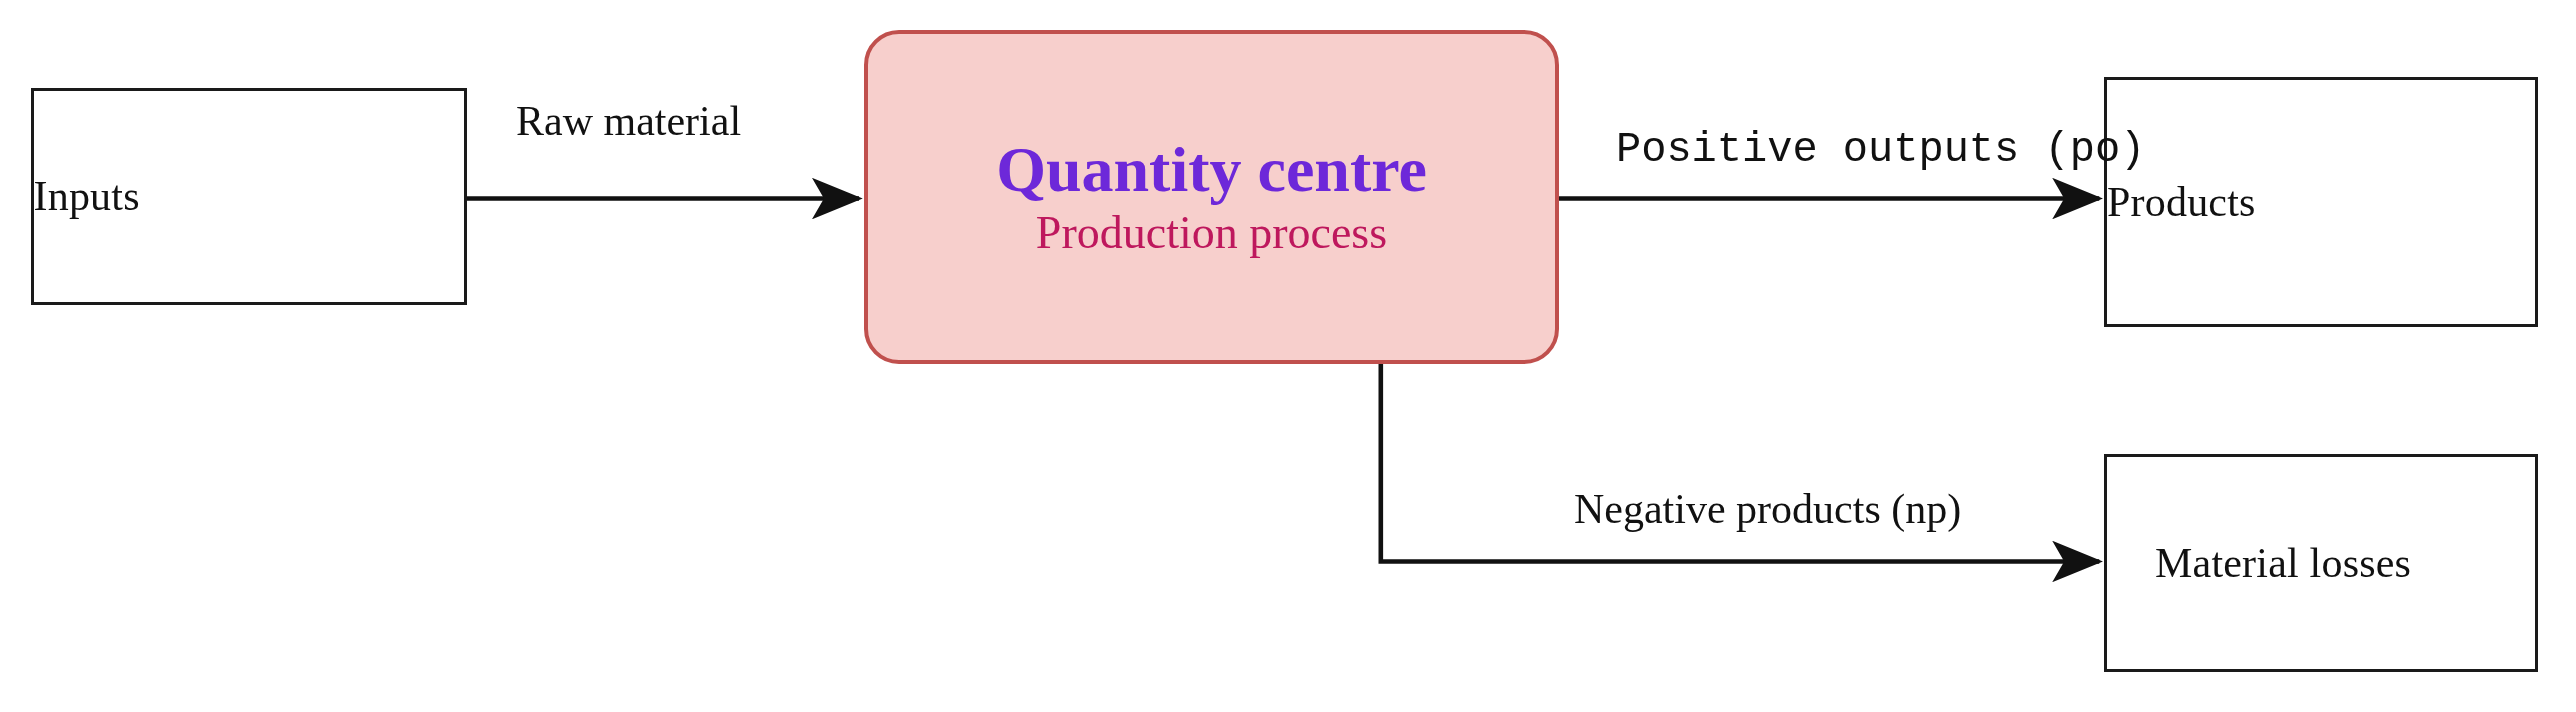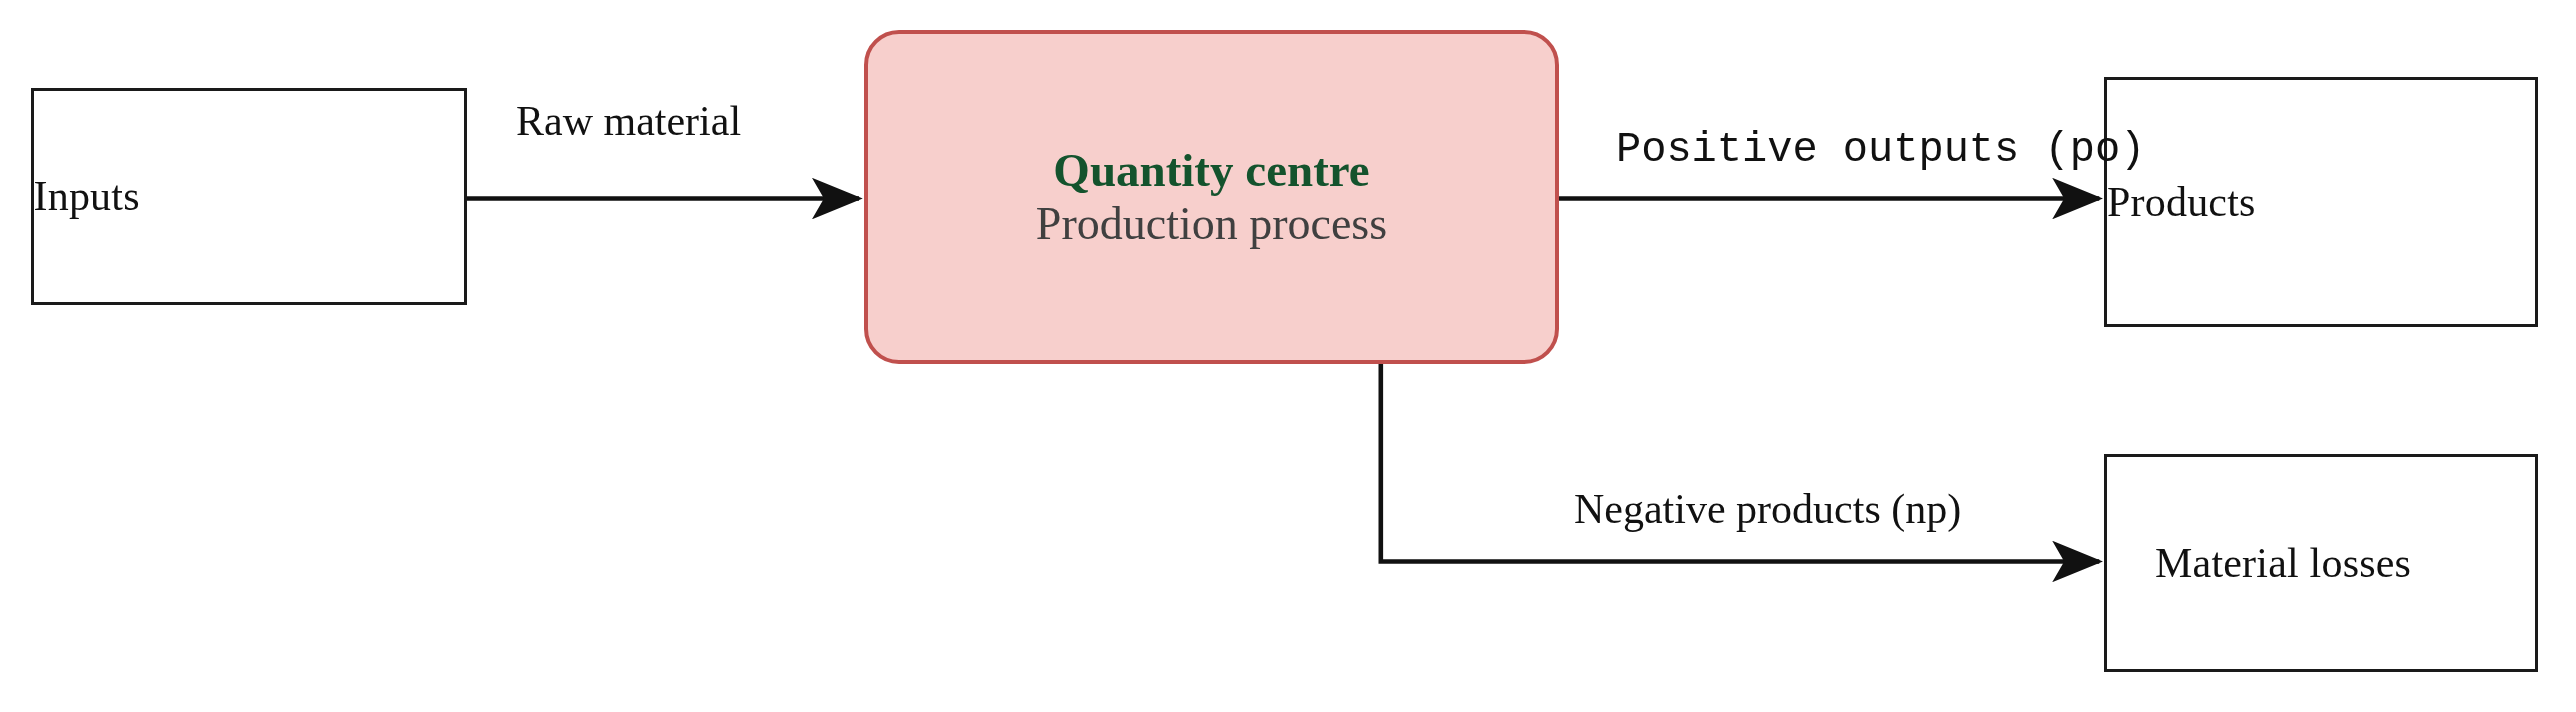--- a/index.html
+++ b/index.html
@@ -42,30 +42,30 @@
     height: 334px;
     background: #f7cfcc;
     border: 4.6px solid #c0504d;
     border-radius: 35px;
     display: flex;
     flex-direction: column;
     align-items: center;
     justify-content: center;
   }
   #qc-title {
-    font-size: 47px;
+    font-size: 64px;
     font-weight: bold;
-    color: #14532d;
+    color: #6d28d9;
     line-height: 1.15;
     white-space: nowrap;
   }
   #qc-subtitle {
     font-size: 46px;
     font-weight: normal;
-    color: #404040;
+    color: #be185d;
     line-height: 1.15;
     margin-top: 1px;
     white-space: nowrap;
   }
   .edge-label {
     position: absolute;
     font-size: 42px;
     color: #111111;
     white-space: nowrap;
     line-height: 1;

